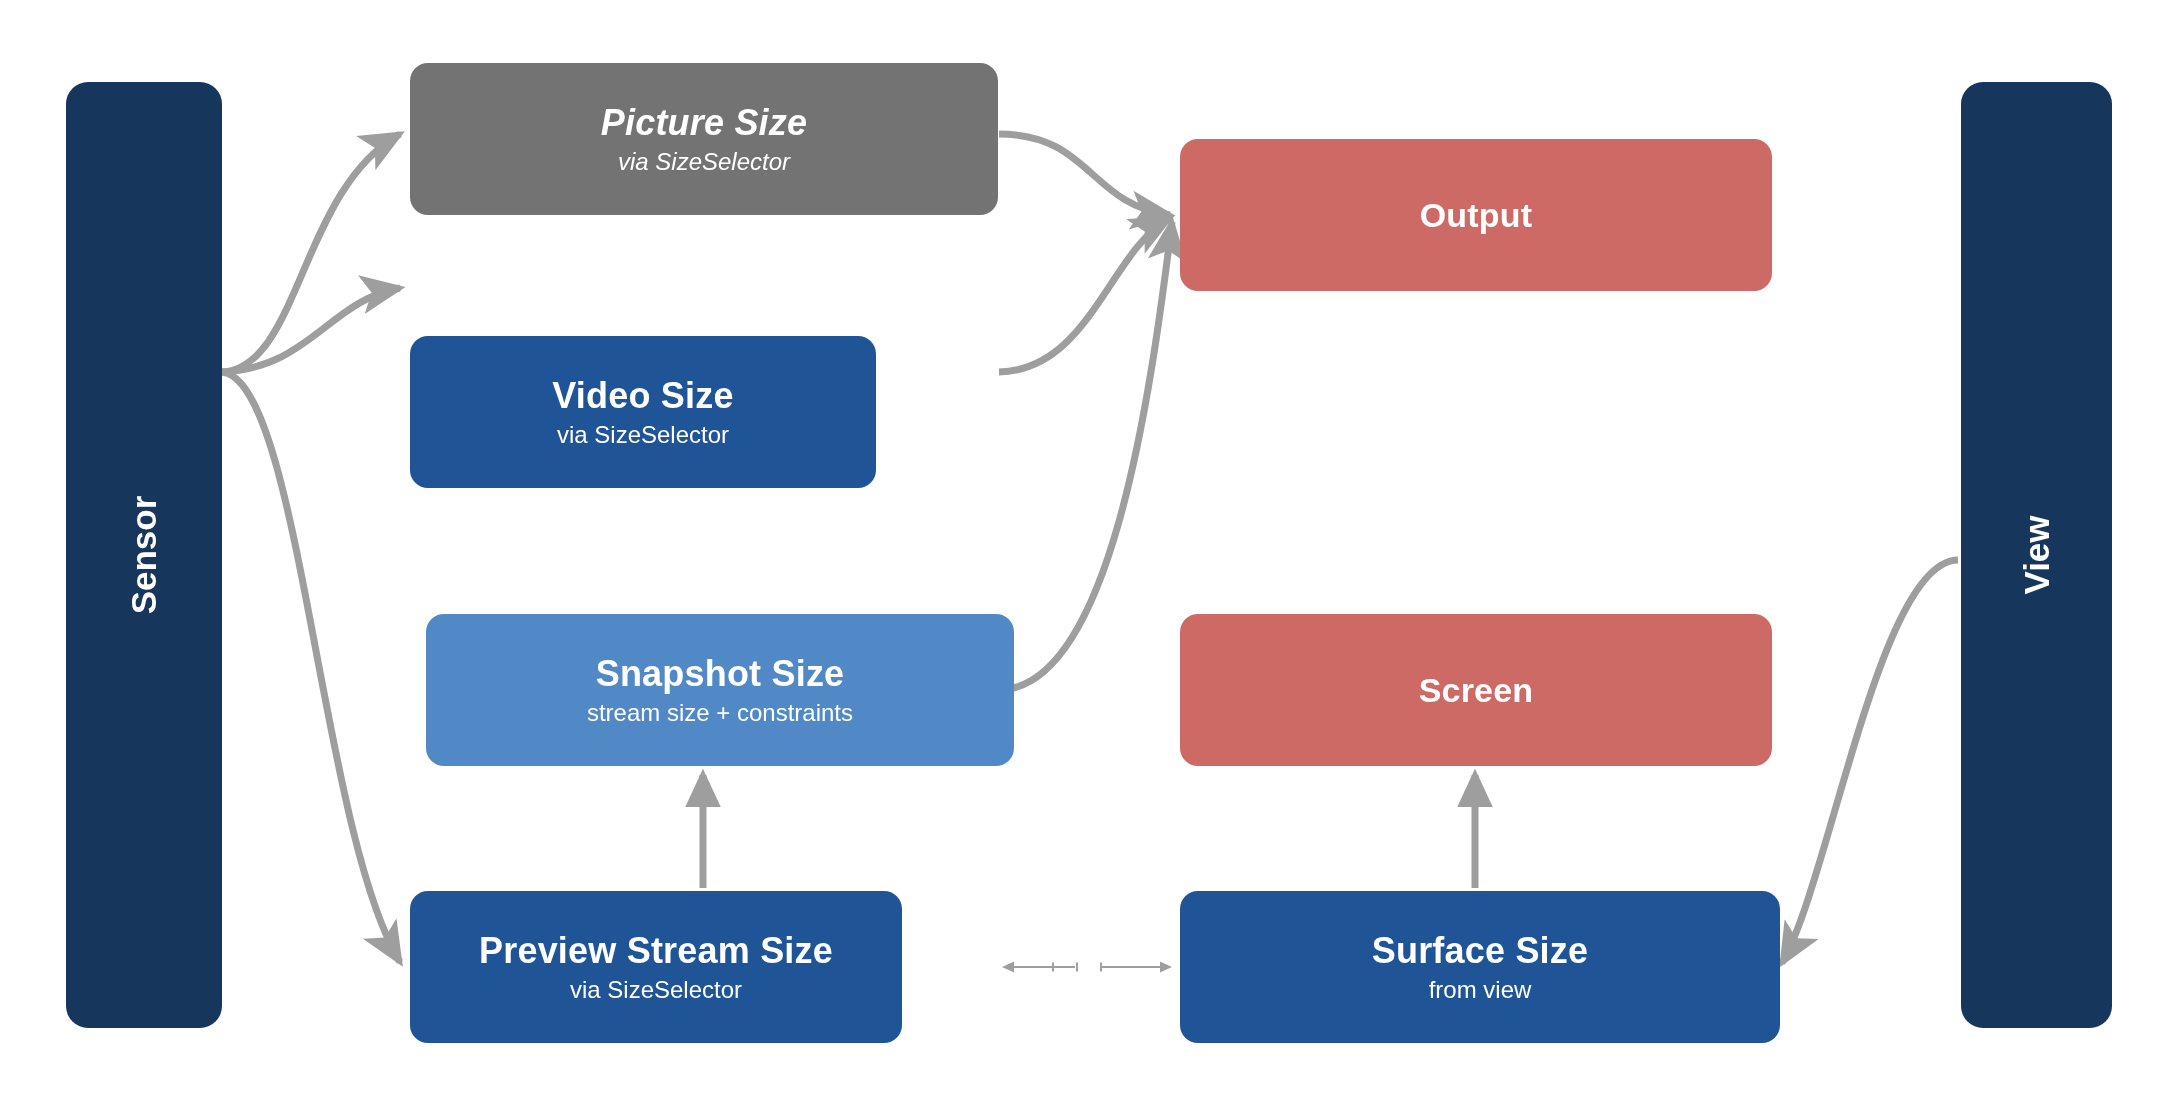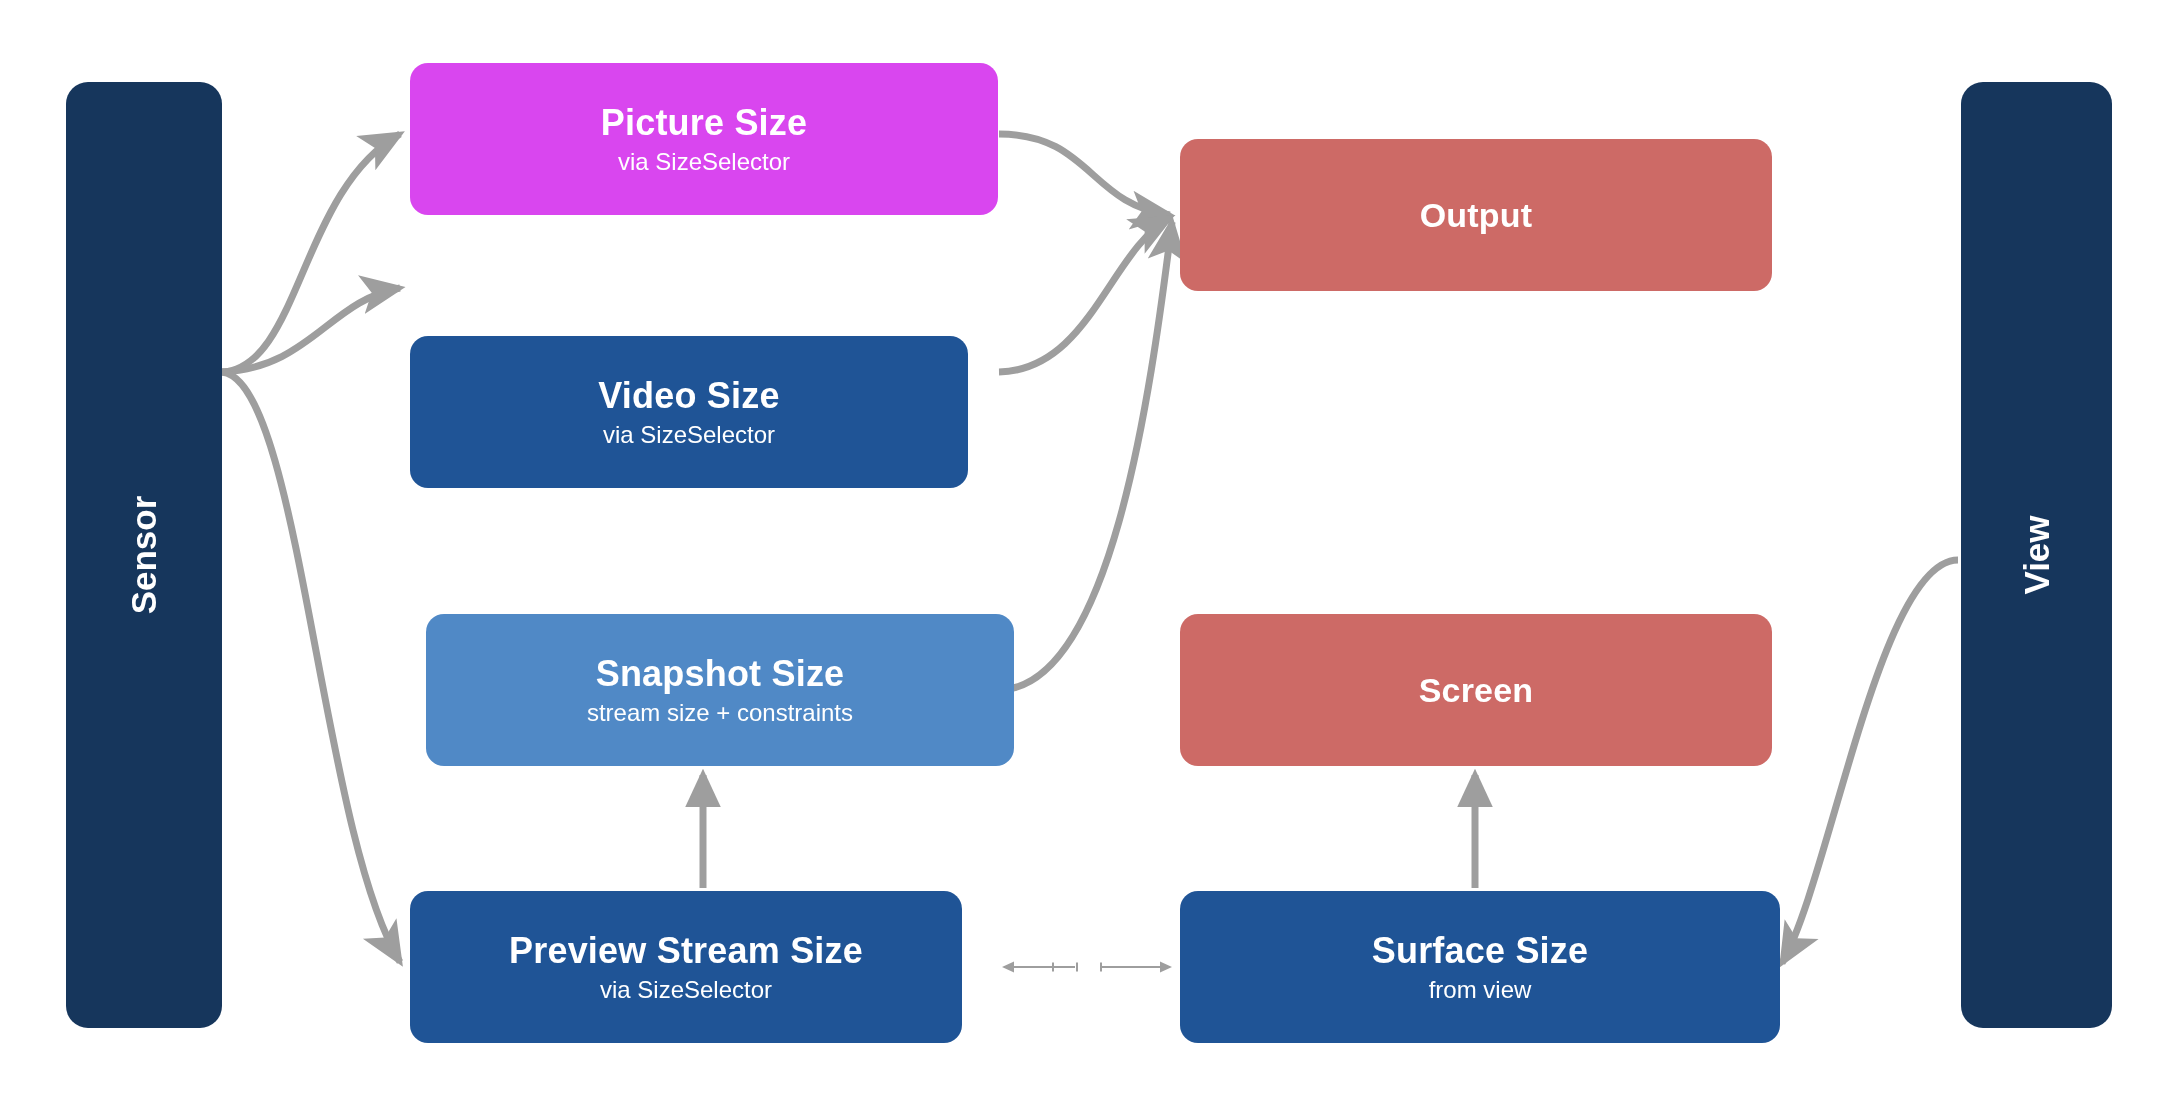--- a/index.html
+++ b/index.html
@@ -102,36 +102,36 @@
   </svg>
 
   <div class="lane" style="left:66px; top:82px; width:156px; height:946px; background:#16365c;">
     <span class="lane-label">Sensor</span>
   </div>
 
   <div class="lane" style="left:1961px; top:82px; width:151px; height:946px; background:#16365c;">
     <span class="lane-label">View</span>
   </div>
 
-  <div class="node" style="left:410px; top:63px; width:588px; height:152px; background:#d946ef;">
+  <div class="node" style="left:410px; top:63px; width:588px; height:152px; background:#737373;font-style:italic;">
     <span class="title">Picture Size</span>
     <span class="subtitle">via SizeSelector</span>
   </div>
 
-  <div class="node" style="left:410px; top:336px; width:558px; height:152px; background:#1f5496;">
+  <div class="node" style="left:410px; top:336px; width:466px; height:152px; background:#1f5496;">
     <span class="title">Video Size</span>
     <span class="subtitle">via SizeSelector</span>
   </div>
 
   <div class="node" style="left:410px; top:614px; width:588px; height:152px; background:#5089c6;margin-left:16px;">
     <span class="title">Snapshot Size</span>
     <span class="subtitle">stream size + constraints</span>
   </div>
 
-  <div class="node" style="left:410px; top:891px; width:552px; height:152px; background:#1f5496;">
+  <div class="node" style="left:410px; top:891px; width:492px; height:152px; background:#1f5496;">
     <span class="title">Preview Stream Size</span>
     <span class="subtitle">via SizeSelector</span>
   </div>
 
   <div class="node single" style="left:1180px; top:614px; width:592px; height:152px; background:#cd6a66;">
     <span class="title">Screen</span>
   </div>
 
   <div class="node single" style="left:1180px; top:139px; width:592px; height:152px; background:#cd6a66;">
     <span class="title">Output</span>

